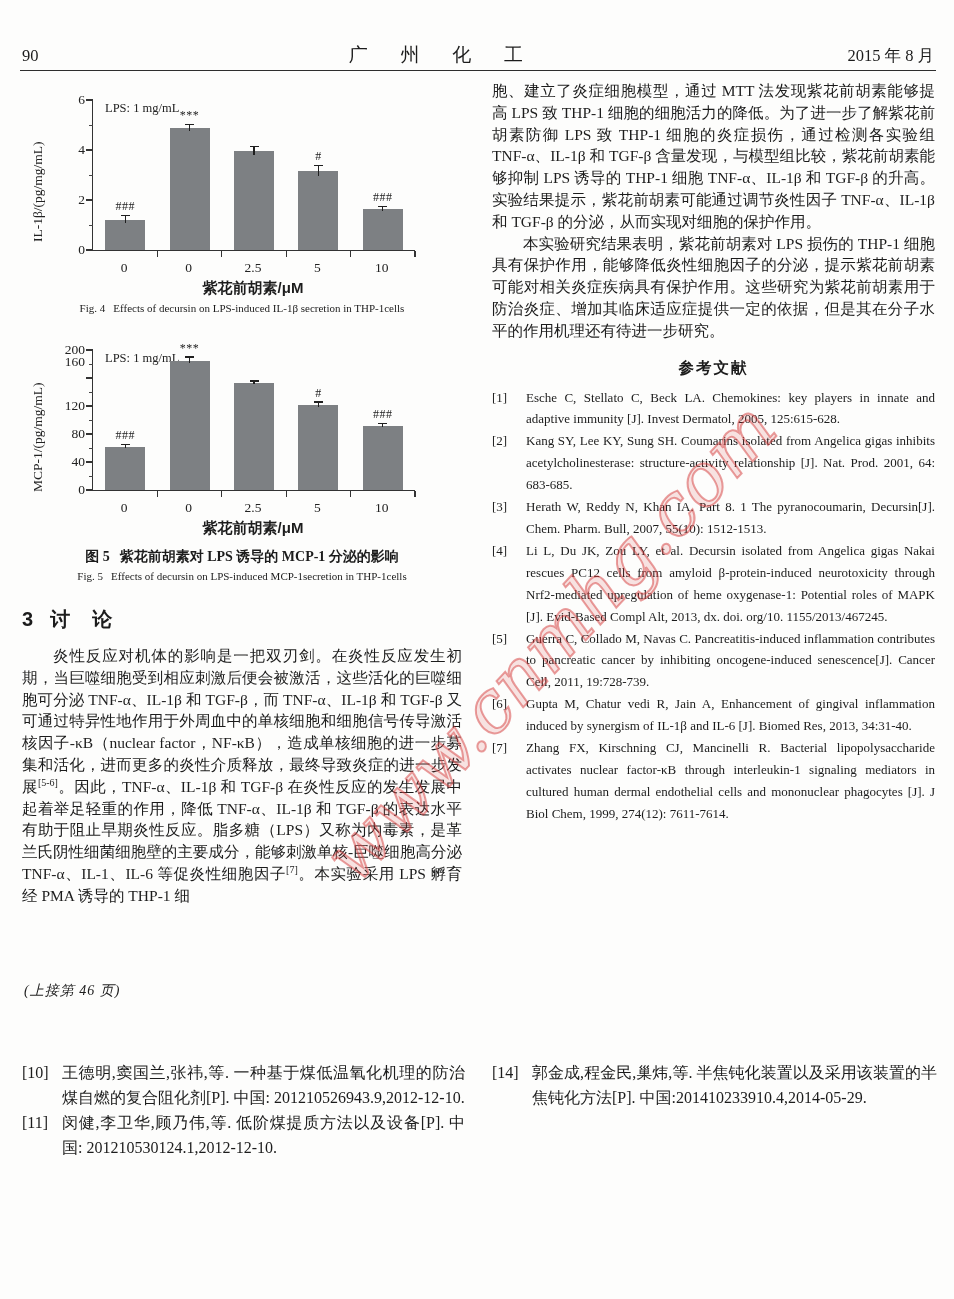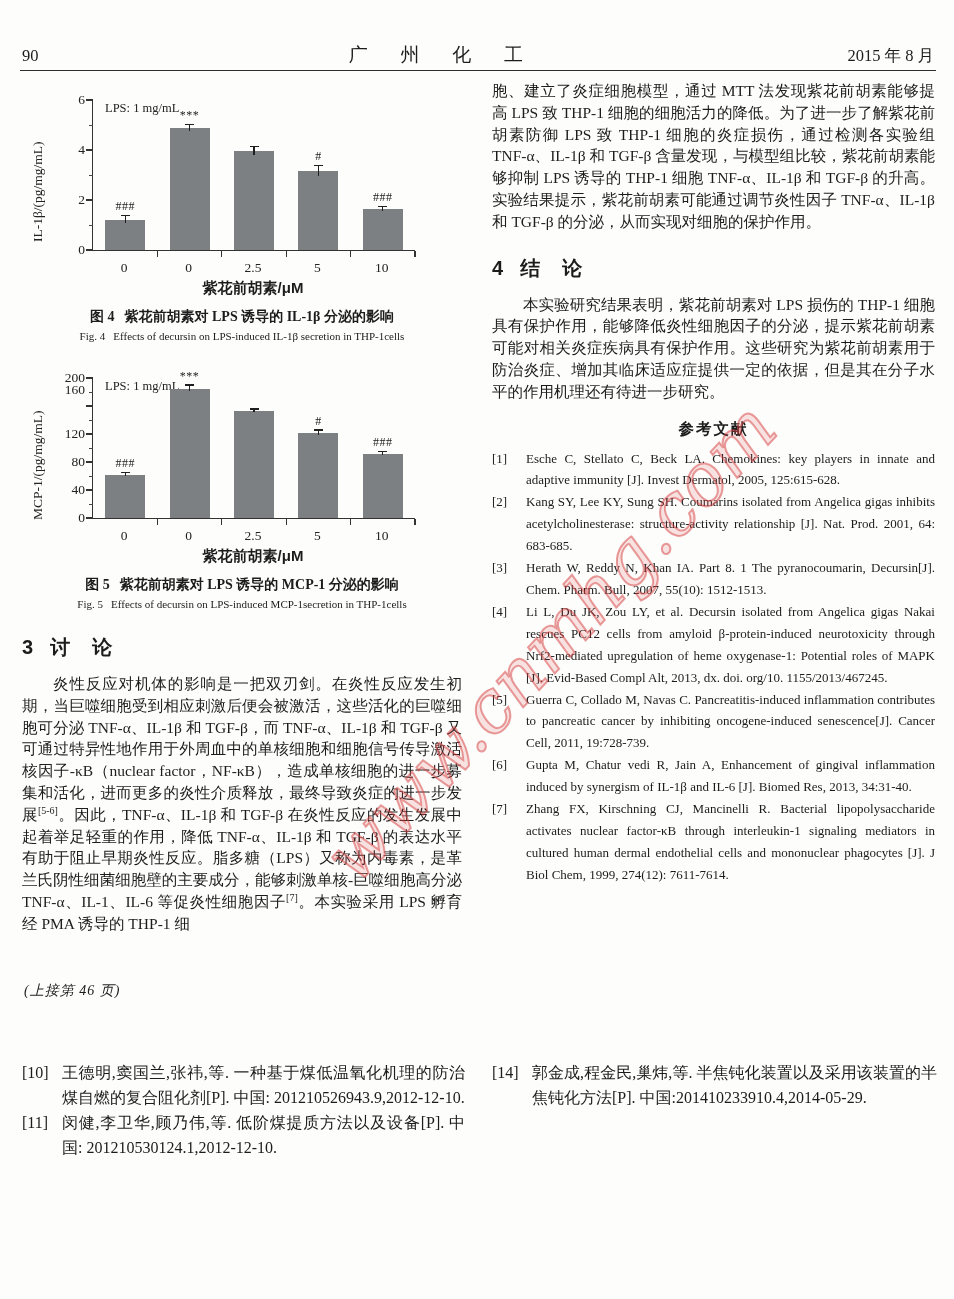--- a/index.html
+++ b/index.html
@@ -131,23 +131,20 @@
           <div class="c-xrow" style="width: 322px;">
             <div class="c-xcat" style="width: 64.4px;">0</div>
             <div class="c-xcat" style="width: 64.4px;">0</div>
             <div class="c-xcat" style="width: 64.4px;">2.5</div>
             <div class="c-xcat" style="width: 64.4px;">5</div>
             <div class="c-xcat" style="width: 64.4px;">10</div>
           </div>
           <div class="c-xlabel" style="width: 322px;">紫花前胡素/μM</div>
         </div>
       </div>
-    <div class="cap-zh">
-      <span class="cap-label">图 4</span><span>紫花前胡素对 LPS 诱导的 IL-1β 分泌的影响</span>
-    </div>
     <div class="cap-en">
       <span class="cap-label">Fig. 4</span><span>Effects of decursin on LPS-induced IL-1β secretion in THP-1cells</span>
     </div>
 
     <div id="chart1" style="margin-top:22px;" class="chart">
         <div class="c-ylabel">MCP-1/(pg/mg/mL)</div>
         <div class="c-body">
           <div class="c-plot" style="width: 322px; height: 140px;">
             <div class="c-note">LPS: 1 mg/mL</div>
             <div class="c-ytick" style="bottom: -0.6px;"></div>
@@ -211,23 +208,20 @@
 
     <h2 class="sec">
       <span class="sec-num">3</span><span>讨　论</span>
     </h2>
     <p class="body-zh indent" id="discussion"><span>炎性反应对机体的影响是一把双刃剑。在炎性反应发生初期，当巨噬细胞受到相应刺激后便会被激活，这些活化的巨噬细胞可分泌 TNF-α、IL-1β 和 TGF-β，而 TNF-α、IL-1β 和 TGF-β 又可通过特异性地作用于外周血中的单核细胞和细胞信号传导激活核因子-κB（nuclear factor，NF-κB），造成单核细胞的进一步募集和活化，进而更多的炎性介质释放，最终导致炎症的进一步发展</span><sup>[5-6]</sup><span>。因此，TNF-α、IL-1β 和 TGF-β 在炎性反应的发生发展中起着举足轻重的作用，降低 TNF-α、IL-1β 和 TGF-β 的表达水平有助于阻止早期炎性反应。脂多糖（LPS）又称为内毒素，是革兰氏阴性细菌细胞壁的主要成分，能够刺激单核-巨噬细胞高分泌 TNF-α、IL-1、IL-6 等促炎性细胞因子</span><sup>[7]</sup><span>。本实验采用 LPS 孵育经 PMA 诱导的 THP-1 细</span></p>
   </div>
 
   <div class="col right">
     <p class="body-zh" id="continuation"><span>胞、建立了炎症细胞模型，通过 MTT 法发现紫花前胡素能够提高 LPS 致 THP-1 细胞的细胞活力的降低。为了进一步了解紫花前胡素防御 LPS 致 THP-1 细胞的炎症损伤，通过检测各实验组 TNF-α、IL-1β 和 TGF-β 含量发现，与模型组比较，紫花前胡素能够抑制 LPS 诱导的 THP-1 细胞 TNF-α、IL-1β 和 TGF-β 的升高。实验结果提示，紫花前胡素可能通过调节炎性因子 TNF-α、IL-1β 和 TGF-β 的分泌，从而实现对细胞的保护作用。</span></p>
 
-    <h2 class="sec" style="margin-top:22px;">
-      <span class="sec-num">4</span><span>结　论</span>
-    </h2>
     <p class="body-zh indent" id="conclusion"><span>本实验研究结果表明，紫花前胡素对 LPS 损伤的 THP-1 细胞具有保护作用，能够降低炎性细胞因子的分泌，提示紫花前胡素可能对相关炎症疾病具有保护作用。这些研究为紫花前胡素用于防治炎症、增加其临床适应症提供一定的依据，但是其在分子水平的作用机理还有待进一步研究。</span></p>
 
     <div class="ref-title">参考文献</div>
     <div id="refs-en">
         <div class="ref-item">
           <div class="ref-num">[1]</div>
           <div class="ref-text">Esche C, Stellato C, Beck LA. Chemokines: key players in innate and adaptive immunity [J]. Invest Dermatol, 2005, 125:615-628.</div>
         </div>
         <div class="ref-item">
           <div class="ref-num">[2]</div>

